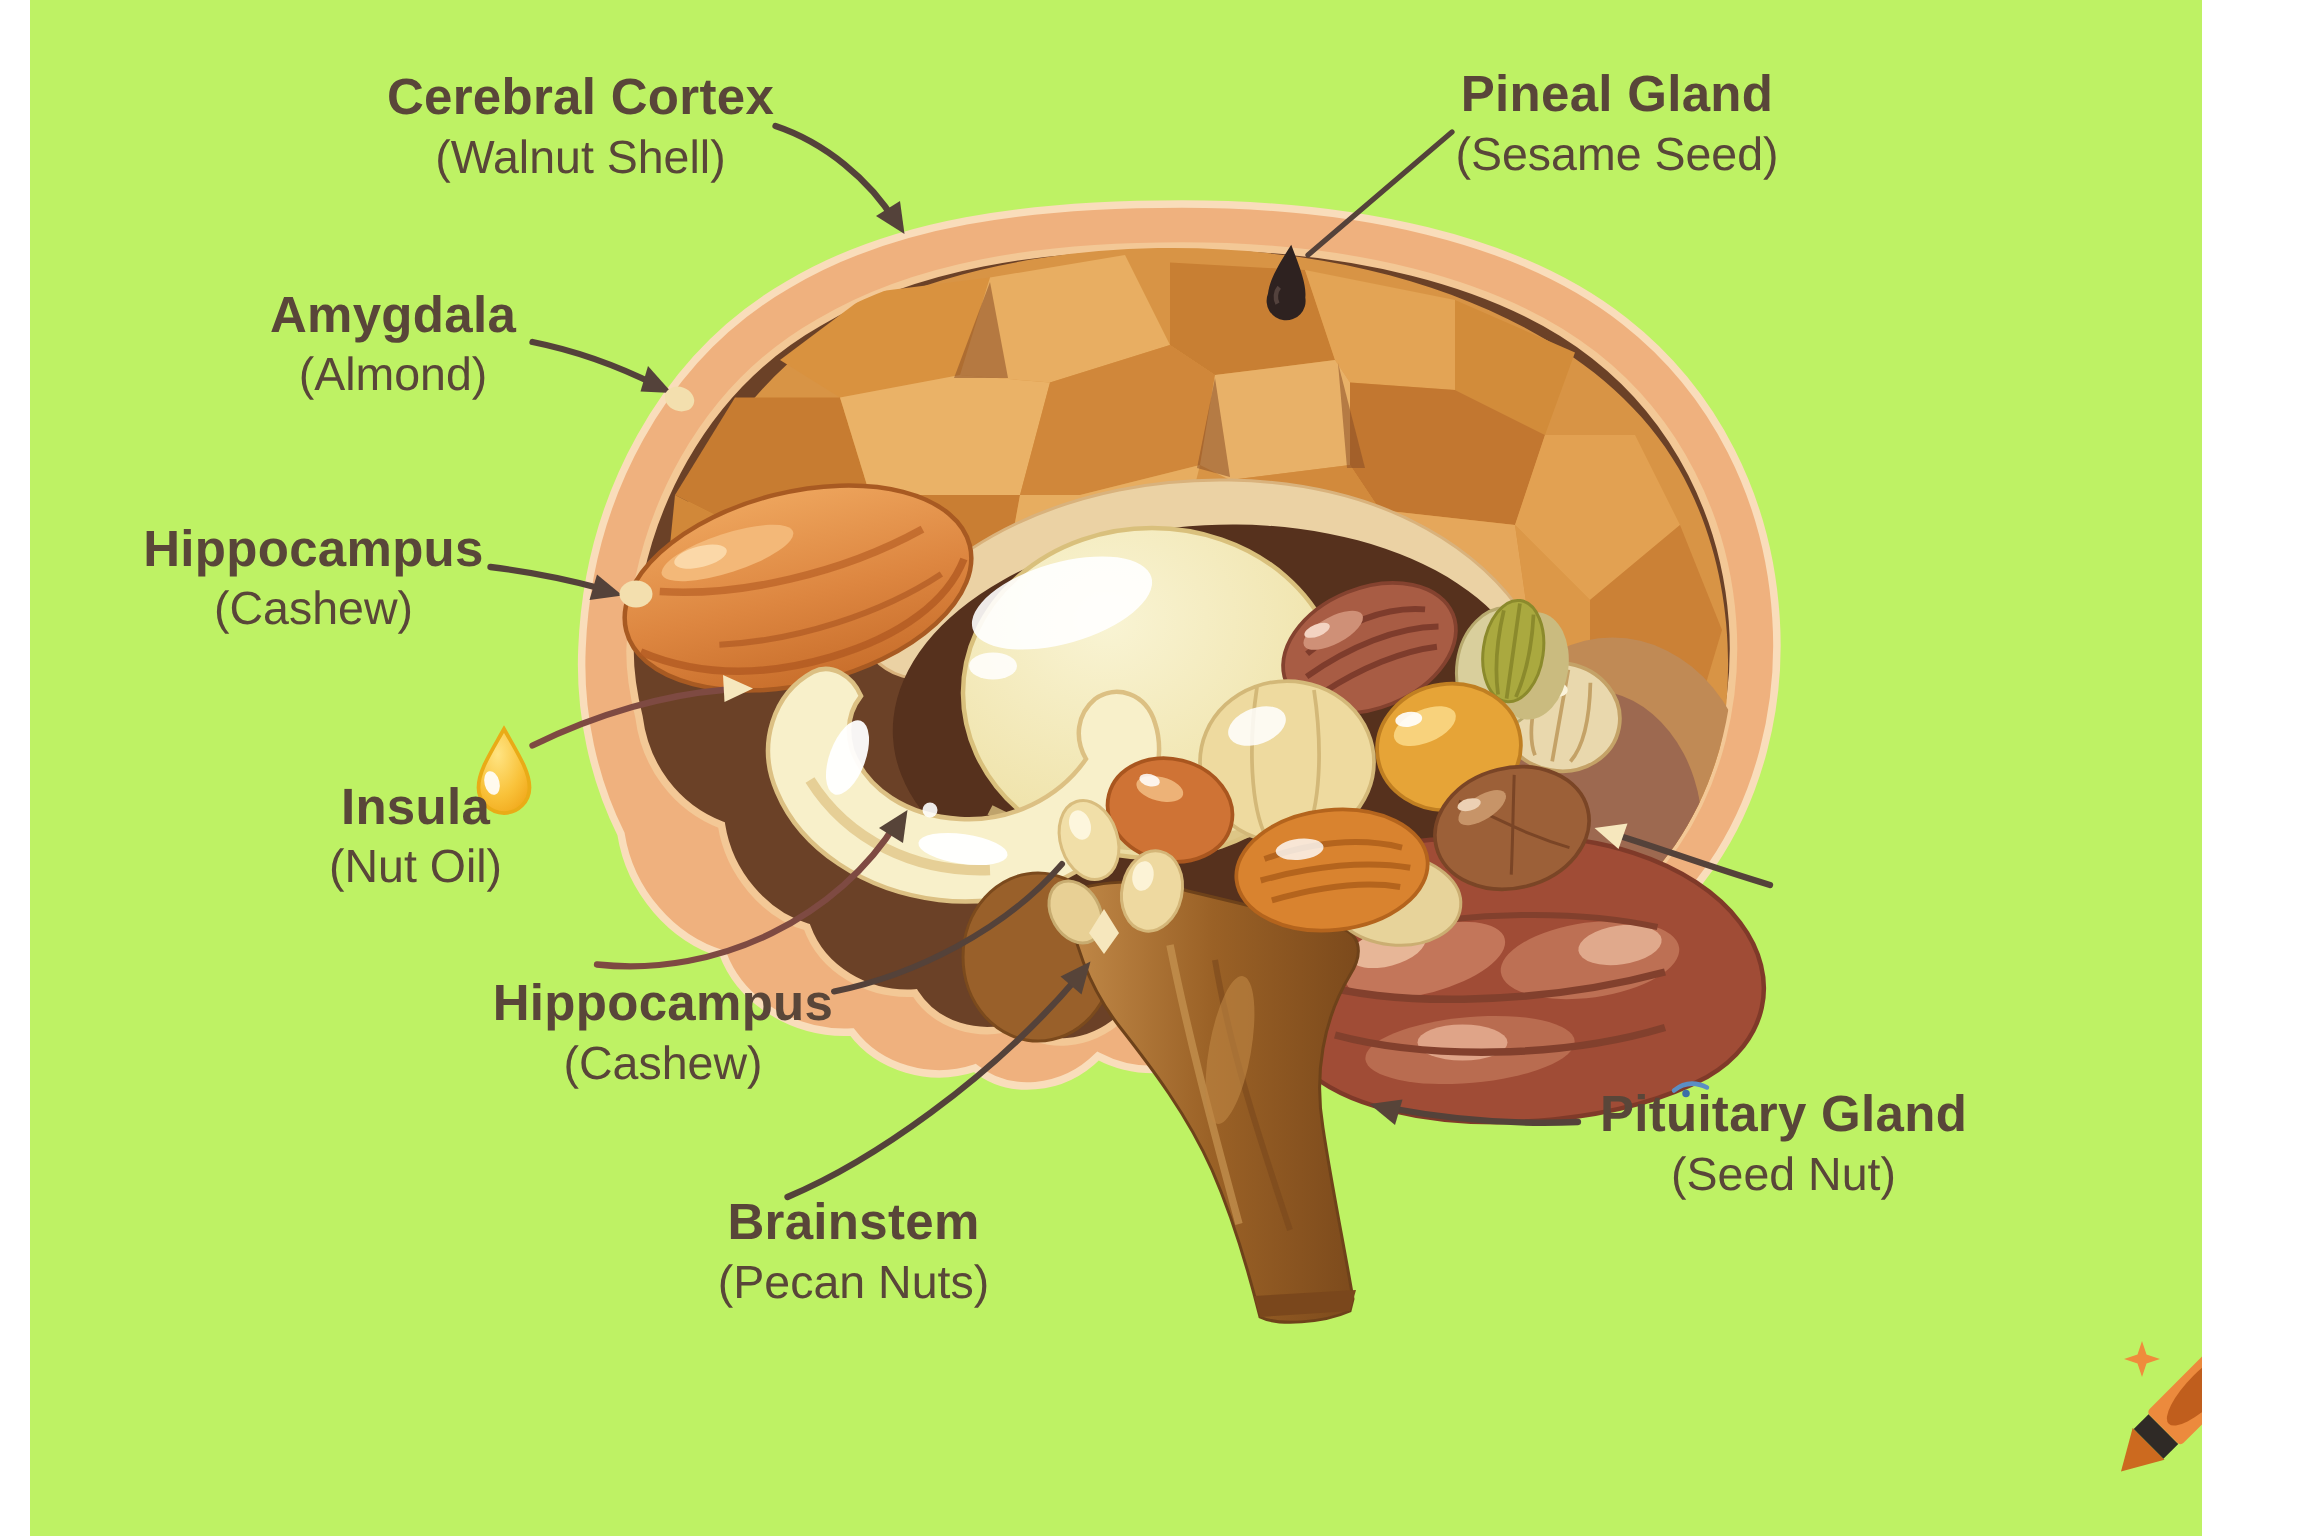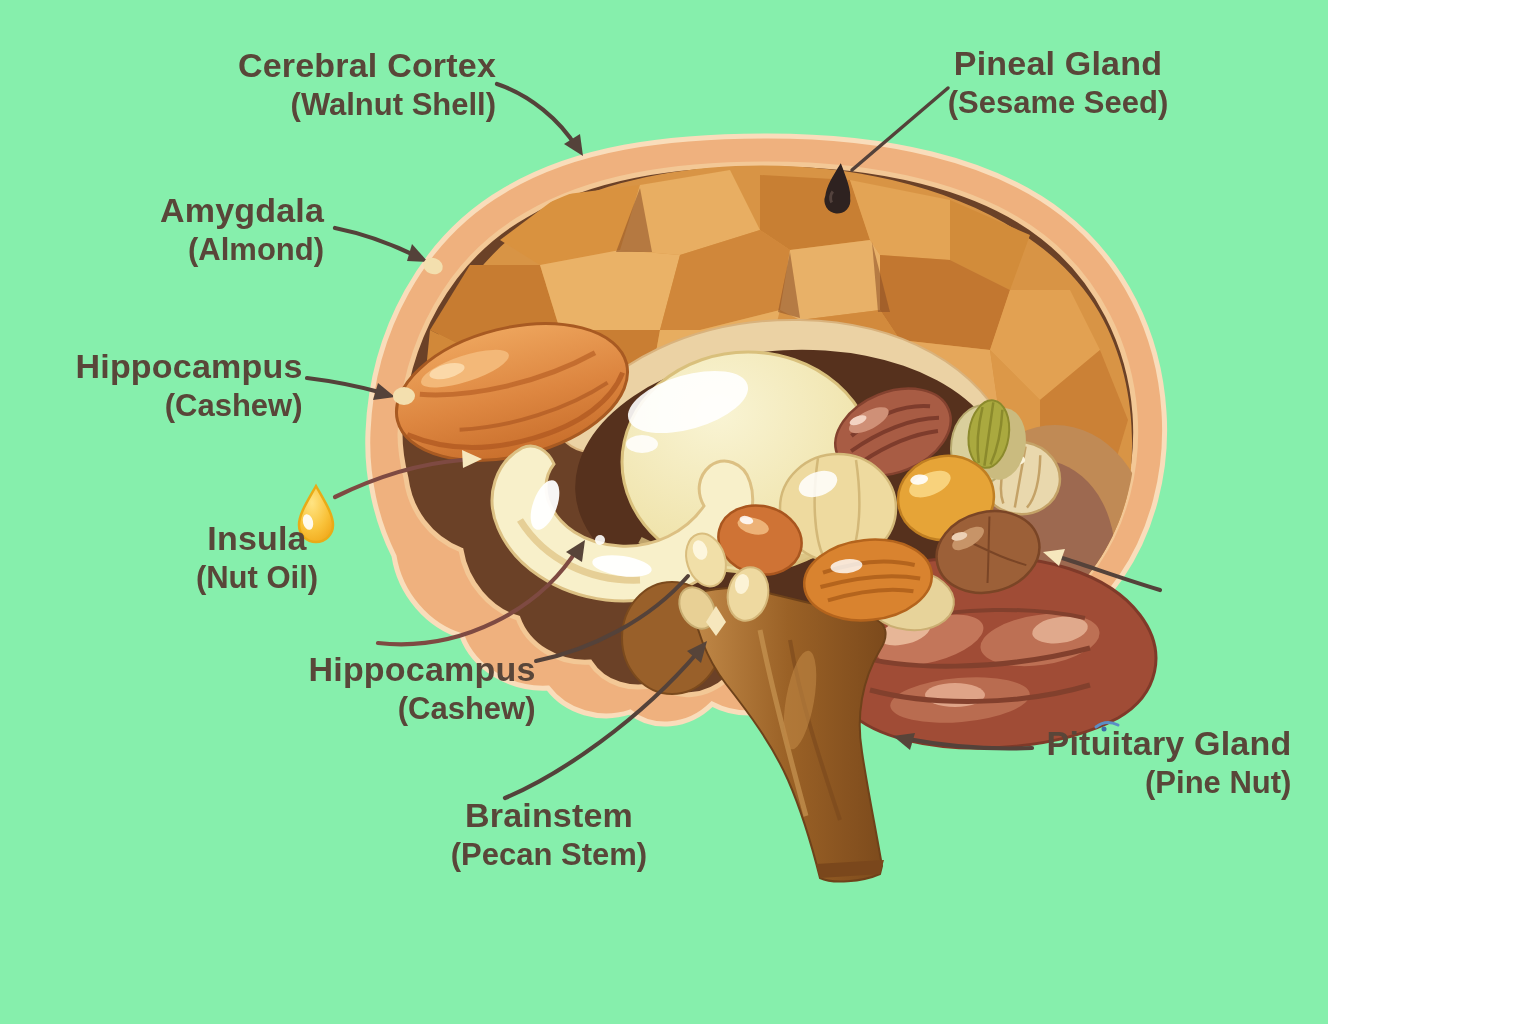--- a/index.html
+++ b/index.html
@@ -1,26 +1,26 @@
 <!DOCTYPE html>
 <html><head>
 <meta charset="utf-8">
 <style>
   html,body{margin:0;padding:0;background:#ffffff;}
   #canvas{
-    position:relative;width:1328px;height:1024px;background:#86efac;
-    overflow:hidden;font-family:"Liberation Sans",sans-serif;
+    position:relative;width:1448px;height:1024px;background:#bef264;
+    overflow:hidden;font-family:"Liberation Sans",sans-serif;margin-left:20px;
   }
   #art{position:absolute;left:0;top:0;}
   .label{
     position:absolute;text-align:center;color:#594639;
     transform:translateX(-50%);line-height:39px;white-space:nowrap;
   }
   .label .t{display:block;font-size:34px;font-weight:bold;letter-spacing:.2px;}
-  .label .s{display:block;font-size:31px;font-weight:bold;text-align:right;}
+  .label .s{display:block;font-size:31px;font-weight:normal;}
 </style>
 </head>
 <body>
 
 <div id="canvas">
 
 <svg id="art" width="1536" height="1024" viewBox="0 0 1536 1024">
   <defs>
     <linearGradient id="gAlmond" x1="0" y1="0" x2="0" y2="1">
       <stop offset="0" stop-color="#eda45c"></stop>
@@ -294,20 +294,20 @@
   <div class="label" style="left:257px;top:519px">
     <span class="t">Insula</span>
     <span class="s">(Nut Oil)</span>
   </div>
   <div class="label" style="left:422px;top:650px">
     <span class="t">Hippocampus</span>
     <span class="s">(Cashew)</span>
   </div>
   <div class="label" style="left:549px;top:796px">
     <span class="t">Brainstem</span>
-    <span class="s">(Pecan Stem)</span>
+    <span class="s">(Pecan Nuts)</span>
   </div>
   <div class="label" style="left:1169px;top:724px">
     <span class="t">Pituitary Gland</span>
-    <span class="s">(Pine Nut)</span>
+    <span class="s">(Seed Nut)</span>
   </div>
 
 </div>
 
 </body></html>

